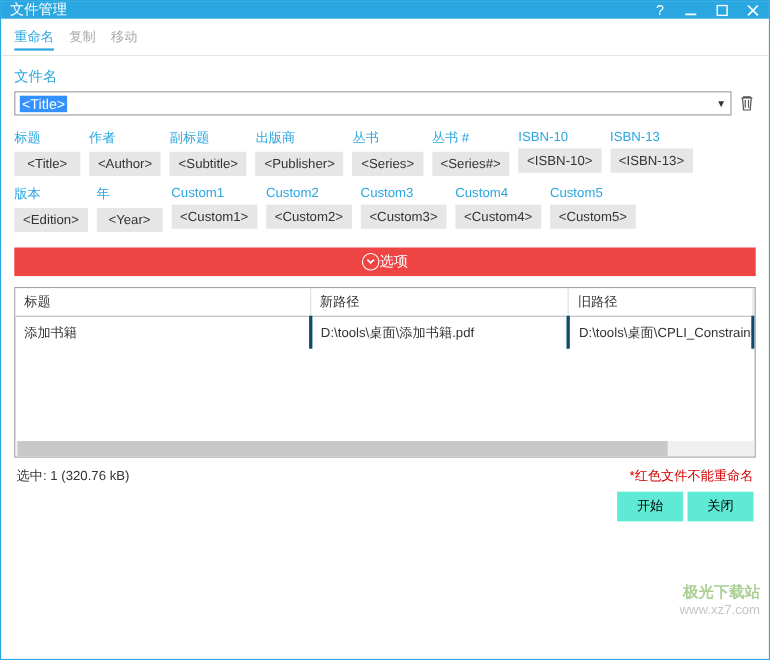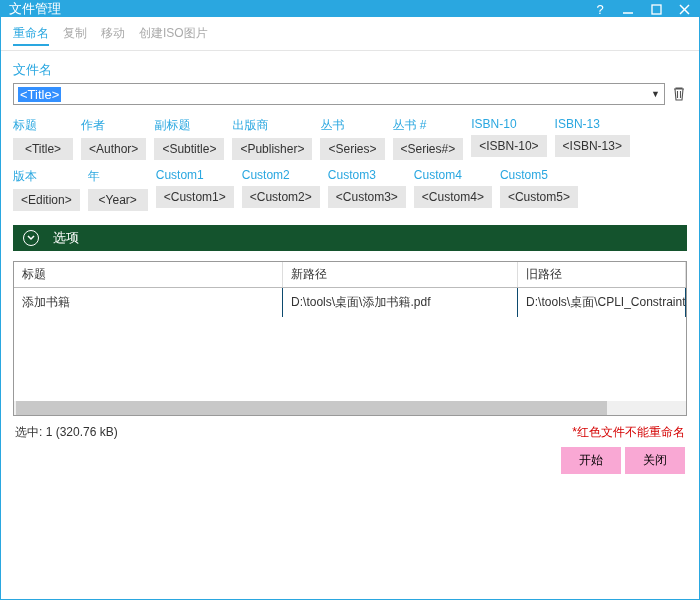--- a/index.html
+++ b/index.html
@@ -16,33 +16,33 @@
 .label { color: #2aa7e0; font-size: 13px; margin-bottom: 4px; display: block; }
 .filename-row { display: flex; align-items: center; gap: 6px; margin-bottom: 12px; }
 .filename-input { flex: 1; border: 1px solid #999; height: 22px; padding: 0 4px; display: flex; align-items: center; justify-content: space-between; }
 .filename-text { background: #3390ff; color: #fff; padding: 0 2px; }
 .dropdown-arrow { font-size: 9px; color: #333; }
 .trash-icon { width: 16px; height: 16px; cursor: pointer; }
 .tag-grid { display: flex; flex-wrap: wrap; gap: 8px 8px; margin-bottom: 10px; }
 .tag-col { display: flex; flex-direction: column; gap: 4px; }
 .tag-label { color: #2aa7e0; font-size: 12px; }
 .tag-btn { background: #e6e6e6; border: none; padding: 4px 8px; font-size: 12px; cursor: pointer; color: #333; min-width: 60px; text-align: center; }
-.options-bar { background: #14532d; color: #fff; display: flex; align-items: center; padding: 4px 10px; gap: 14px; margin: 0 12px; cursor: pointer; }
+.options-bar { background: #ef4444; color: #fff; display: flex; align-items: center; padding: 4px 10px; gap: 0; margin: 0 12px; cursor: pointer; justify-content: center; }
 .options-icon { width: 16px; height: 16px; border: 1.5px solid #fff; border-radius: 50%; display: flex; align-items: center; justify-content: center; font-size: 9px; }
 .table-wrap { margin: 10px 12px 4px 12px; border: 1px solid #999; height: 155px; overflow: hidden; position: relative; }
 .table { width: 100%; border-collapse: collapse; table-layout: fixed; }
 .table th { text-align: left; font-weight: normal; font-size: 12px; padding: 4px 8px; border-bottom: 1px solid #bbb; border-right: 1px solid #ddd; background: #fff; }
-.table td { font-size: 12px; padding: 6px 8px; border-right: 1px solid #0c4a6e; white-space: nowrap; overflow: hidden; }
+.table td { font-size: 12px; padding: 6px 8px; border-right: 3px solid #0c4a6e; white-space: nowrap; overflow: hidden; }
 .hscroll { position: absolute; bottom: 0; left: 0; right: 0; height: 14px; background: #f0f0f0; display: flex; }
 .hscroll-thumb { background: #c8c8c8; height: 100%; width: 88%; margin-left: 2px; }
 .status-row { display: flex; padding: 4px 14px 2px 14px; font-size: 12px; }
 .status-left { flex: 1; }
 .status-right { color: #d40000; }
 .action-row { display: flex; justify-content: flex-end; gap: 4px; padding: 4px 14px 12px 14px; }
-.action-btn { background: #f9a8d4; border: none; padding: 5px 18px; font-size: 12px; cursor: pointer; }
+.action-btn { background: #5eead4; border: none; padding: 5px 18px; font-size: 12px; cursor: pointer; }
 .watermark { position: absolute; right: 8px; bottom: 36px; text-align: right; font-size: 12px; color: rgba(150,150,150,0.55); pointer-events: none; line-height: 1.3; }
 .watermark .wm1 { color: rgba(100,170,60,0.55); font-weight: bold; font-size: 14px; }
 </style>
 </head>
 <body>
 
 <div class="window">
   <div class="titlebar">
     <span class="titlebar-title">文件管理</span>
     <div class="titlebar-btns">
@@ -63,21 +63,20 @@
             <line x1="10" y1="1" x2="1" y2="10" stroke="#fff" stroke-width="1.5"></line>
           </svg>
         </span>
     </div>
   </div>
 
   <div class="tabs">
     <div class="tab active">重命名</div>
     <div class="tab">复制</div>
     <div class="tab">移动</div>
-    <div class="tab">创建ISO图片</div>
   </div>
 
   <div class="content">
     <span class="label">文件名</span>
     <div class="filename-row">
       <div class="filename-input">
         <span class="filename-text">&lt;Title&gt;</span>
         <span class="dropdown-arrow">▼</span>
       </div>
       <span class="trash-icon"><svg width="16" height="16" viewBox="0 0 16 16">
@@ -188,13 +187,17 @@
   <div class="status-row">
     <span class="status-left">选中: 1 (320.76 kB)</span>
     <span class="status-right">*红色文件不能重命名</span>
   </div>
 
   <div class="action-row">
     <button class="action-btn">开始</button>
     <button class="action-btn">关闭</button>
   </div>
 
+  <div class="watermark">
+    <div class="wm1">极光下载站</div>
+    <div>www.xz7.com</div>
+  </div>
 </div>
 
 </body></html>

